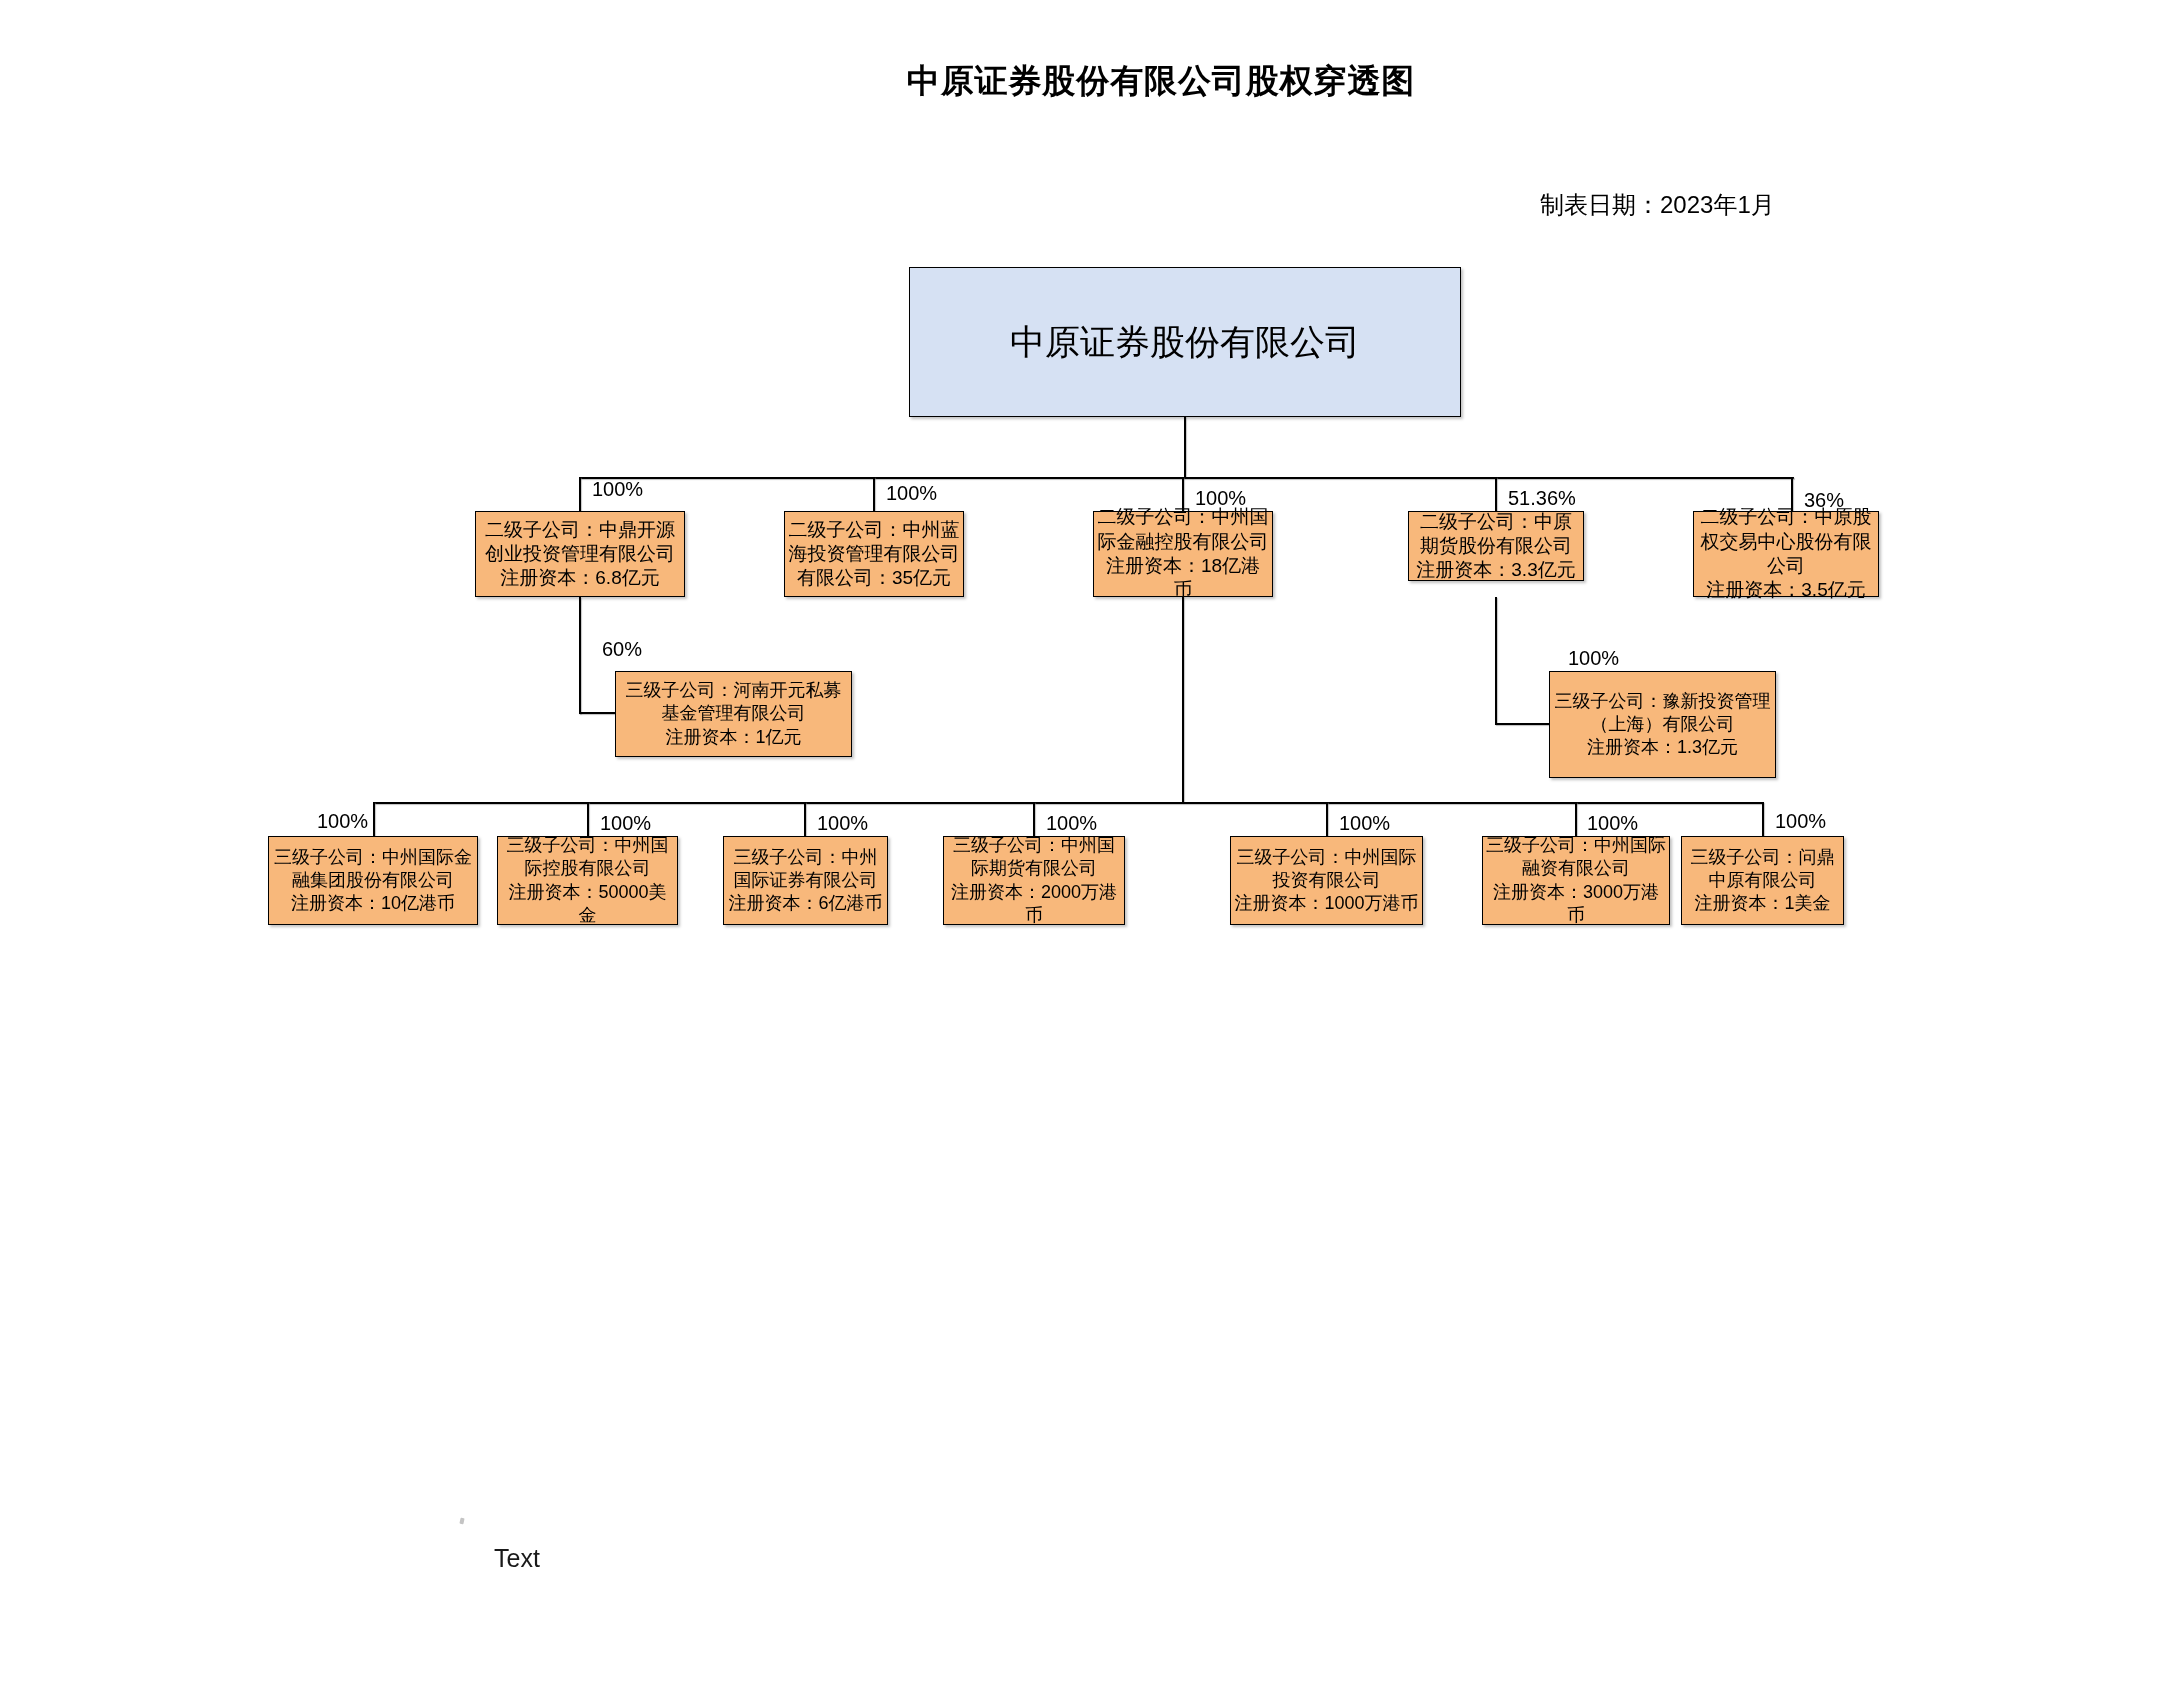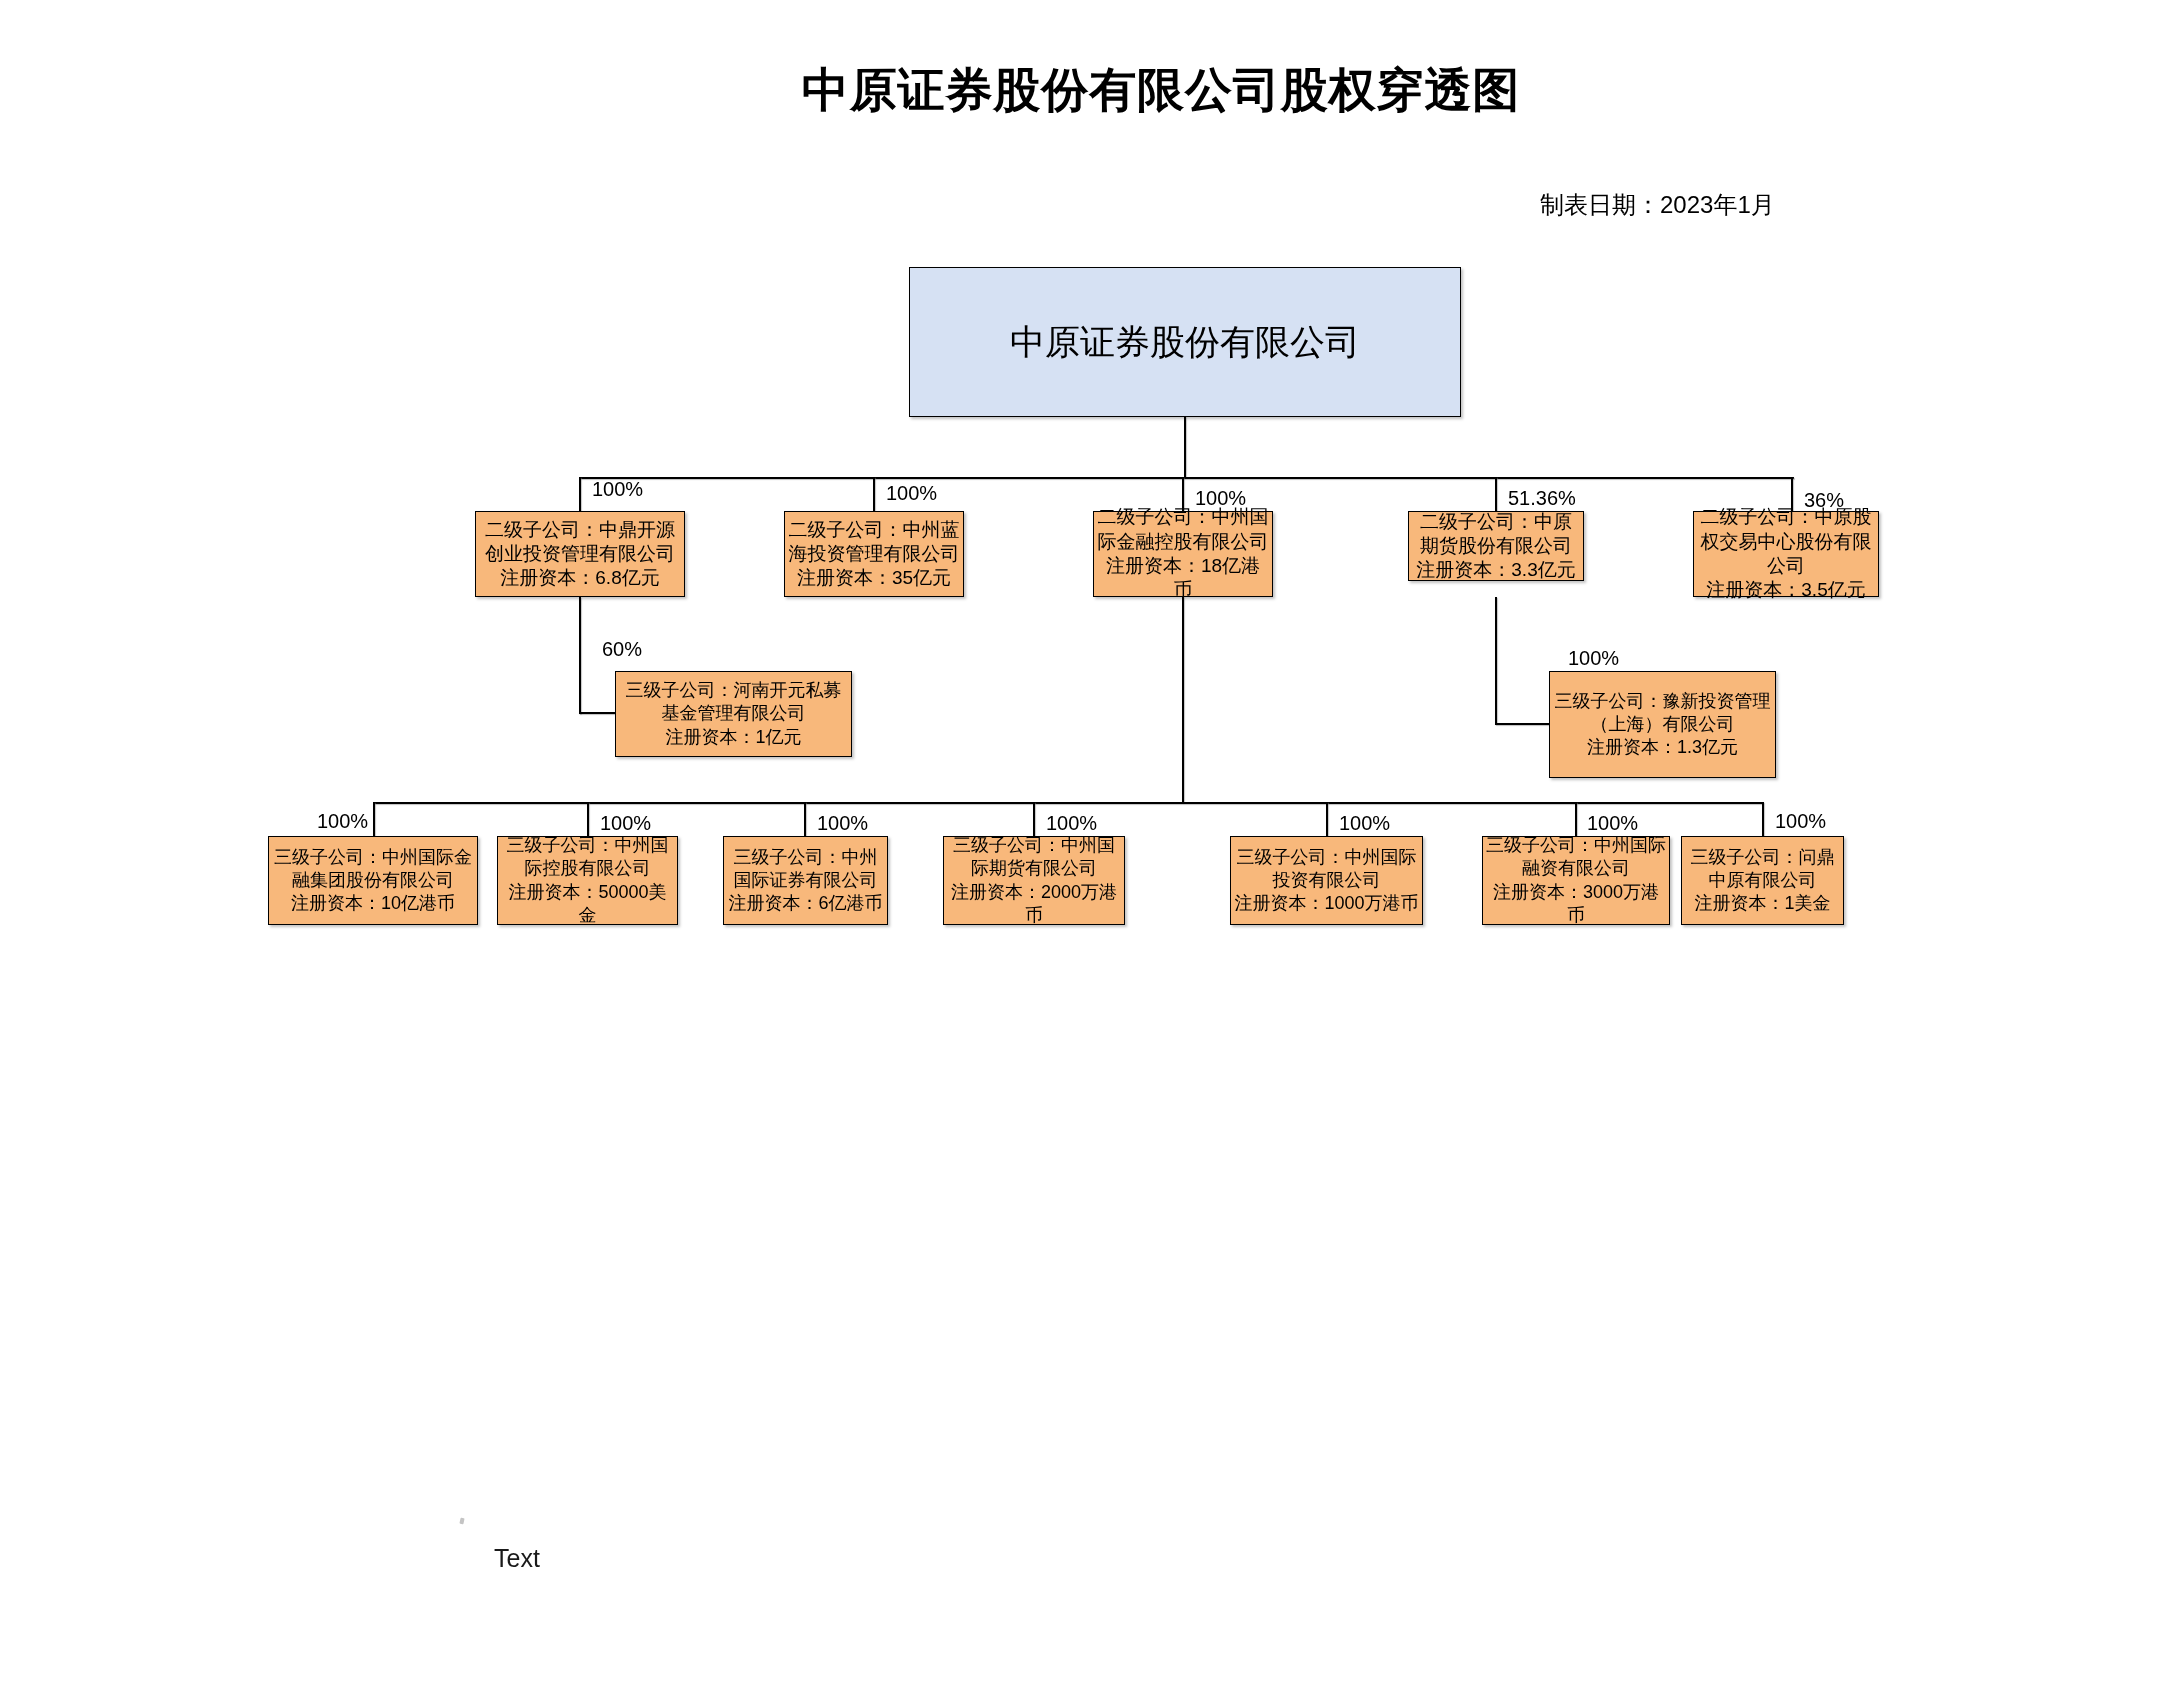--- a/index.html
+++ b/index.html
@@ -1,19 +1,19 @@
 <!DOCTYPE html>
 <html style="--node-fill: #F8B87B; --node-border: #000000; --root-fill: #D6E1F3; --root-border: #000000; --line: #000000;font-size:13.8px"><head>
 <meta charset="utf-8">
 <style>
   html,body{margin:0;padding:0;background:#ffffff;}
   body{font-family:"Liberation Sans","DejaVu Sans",sans-serif;}
   #canvas{position:relative;width:2163px;height:1702px;background:#fff;overflow:hidden;}
   .title{position:absolute;left:688px;top:59px;width:946px;text-align:center;
-         font-size:47px;font-weight:bold;color:#000;letter-spacing:0.9px;}
+         font-size:33px;font-weight:bold;color:#000;letter-spacing:0.9px;}
   .date{position:absolute;left:1540px;top:189px;font-size:24px;color:#000;}
   .node{position:absolute;box-sizing:border-box;border:1.7px solid var(--node-border,#000);
         background:var(--node-fill,#F8B87B);display:flex;flex-direction:column;
         justify-content:center;align-items:center;text-align:center;color:#000;
         box-shadow:1.7px 1.7px 2.6px rgba(120,120,120,0.45);padding:3.4px 2.6px;}
   .node .nm,.node .cap{width:100%;line-height:1.28;}
   .l2 .nm,.l2 .cap{font-size:19px;}
   .l3 .nm,.l3 .cap{font-size:18px;}
   .root{position:absolute;box-sizing:border-box;border:1.7px solid var(--root-border,#000);
         background:var(--root-fill,#D6E1F3);display:flex;justify-content:center;
@@ -53,21 +53,21 @@
   <div class="pct" style="left:1195px;top:487px">100%</div>
   <div class="pct" style="left:1508px;top:487px">51.36%</div>
   <div class="pct" style="left:1804px;top:489px">36%</div>
 
   <div class="node l2" style="left:475px;top:511px;width:210px;height:86px">
     <div class="nm">二级子公司：中鼎开源创业投资管理有限公司</div>
     <div class="cap">注册资本：6.8亿元</div>
   </div>
   <div class="node l2" style="left:784px;top:511px;width:180px;height:86px">
     <div class="nm">二级子公司：中州蓝海投资管理有限公司</div>
-    <div class="cap">注册资本：35亿元</div>
+    <div class="cap">有限公司：35亿元</div>
   </div>
   <div class="node l2" style="left:1093px;top:511px;width:180px;height:86px">
     <div class="nm">二级子公司：中州国际金融控股有限公司</div>
     <div class="cap">注册资本：18亿港币</div>
   </div>
   <div class="node l2" style="left:1408px;top:511px;width:176px;height:70px">
     <div class="nm">二级子公司：中原期货股份有限公司</div>
     <div class="cap">注册资本：3.3亿元</div>
   </div>
   <div class="node l2" style="left:1693px;top:511px;width:186px;height:86px">

